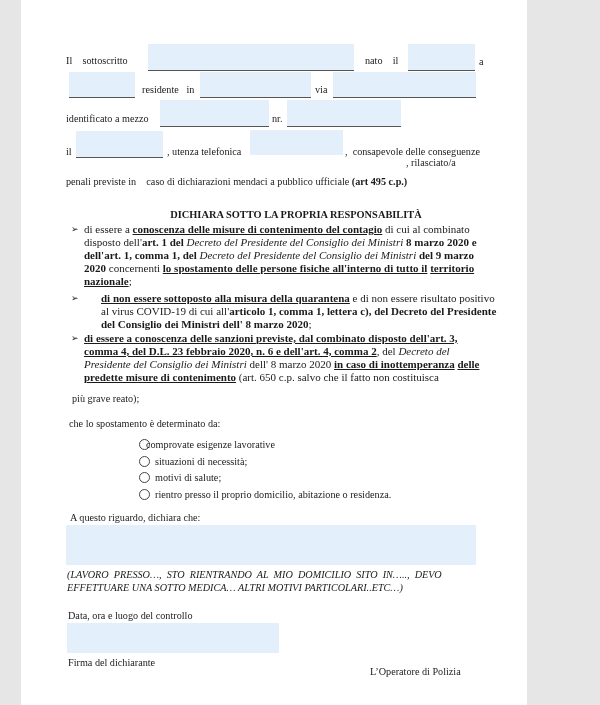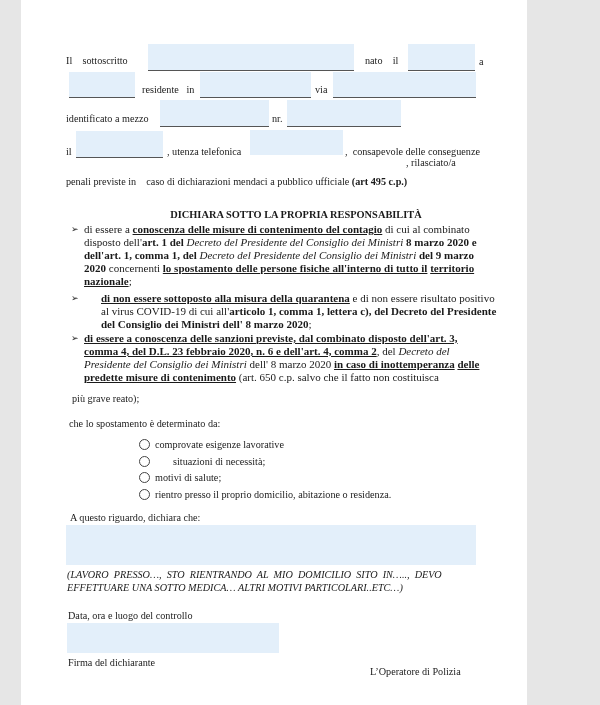--- a/index.html
+++ b/index.html
@@ -75,23 +75,23 @@
 <span class="bullet" style="top:292px;">➢</span>
 <div class="para" style="top:292px;margin-left:17px;"><span class="b u">di non essere sottoposto alla misura della quarantena</span><span> e di non essere risultato positivo al virus COVID-19 di cui all'</span><span class="b">articolo 1, comma 1, lettera c), del Decreto del Presidente del Consiglio dei Ministri dell' 8 marzo 2020</span><span>;</span></div>
 
 <span class="bullet" style="top:332px;">➢</span>
 <div class="para" style="top:332px;"><span class="b u">di essere a conoscenza delle sanzioni previste, dal combinato disposto dell'art. 3, comma 4, del D.L. 23 febbraio 2020, n. 6 e dell'art. 4, comma 2</span><span>, del </span><span class="i">Decreto del Presidente del Consiglio dei Ministri</span><span> dell' 8 marzo 2020 </span><span class="b u">in caso di inottemperanza</span><span> </span><span class="b u">delle predette misure di contenimento</span><span> (art. 650 c.p. salvo che il fatto non costituisca</span></div>
 <div class="abs t" style="left:72px;top:393px;">più grave reato);</div>
 
 <div class="abs t" style="left:69px;top:418px;">che lo spostamento è determinato da:</div>
 
 <div class="radio" style="left:139px;top:439px;"></div>
-<span class="abs t" style="left:155px;top:439px;">comprovate esigenze lavorative</span>
+<span class="abs t" style="left:146px;top:439px;">comprovate esigenze lavorative</span>
 <div class="radio" style="left:139px;top:456px;"></div>
-<span class="abs t" style="left:173px;top:456px;">situazioni di necessità;</span>
+<span class="abs t" style="left:155px;top:456px;">situazioni di necessità;</span>
 <div class="radio" style="left:139px;top:472px;"></div>
 <span class="abs t" style="left:155px;top:472px;">motivi di salute;</span>
 <div class="radio" style="left:139px;top:489px;"></div>
 <span class="abs t" style="left:155px;top:489px;">rientro presso il proprio domicilio, abitazione o residenza.</span>
 
 <div class="abs t" style="left:70px;top:512px;">A questo riguardo, dichiara che:</div>
 <div class="field" style="left:66px;top:525px;width:410px;height:40px;"><span></span></div>
 <div class="abs note" style="left:67px;top:568px;white-space:pre;">(LAVORO  PRESSO…,  STO  RIENTRANDO  AL  MIO  DOMICILIO  SITO  IN…..,  DEVO</div>
 <div class="abs note" style="left:67px;top:581px;">EFFETTUARE UNA SOTTO MEDICA… ALTRI MOTIVI PARTICOLARI..ETC…)</div>
 

